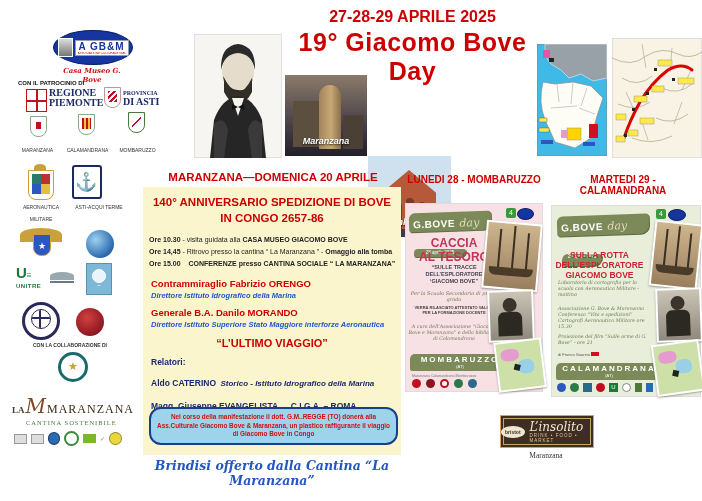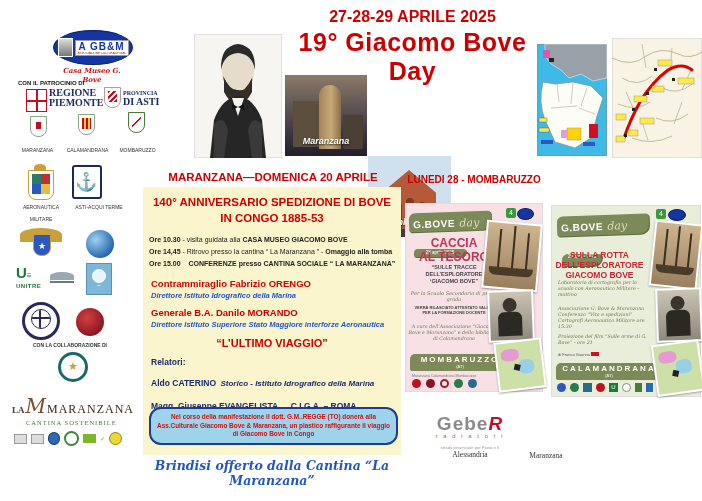--- a/index.html
+++ b/index.html
@@ -267,21 +267,21 @@
       <span style="width:13px;height:9px;background:#7ab82a;display:inline-block;"></span>
       <span style="font-size:6px;color:#888;">✓</span>
       <span class="dot" style="width:11px;height:11px;background:#e8d83a;border:1px solid #9a8a2a;"></span>
     </div>
   </div>
 
   <div class="abs red bold ctr" style="left:145px;top:171px;width:256px;font-size:11.5px;">MARANZANA—DOMENICA 20 APRILE</div>
 
   <div class="abs ypanel" style="left:143px;top:187px;width:258px;height:268px;">
     <div class="red bold ctr" style="font-size:11.5px;margin-top:9px;">140° ANNIVERSARIO SPEDIZIONE DI BOVE</div>
-    <div class="red bold ctr" style="font-size:11.5px;margin-top:4px;">IN CONGO 1885-53</div>
+    <div class="red bold ctr" style="font-size:11.5px;margin-top:4px;">IN CONGO 2657-86</div>
 
     <div style="margin:10px 0 0 6px;">
       <div class="sched">
         <span class="t">Ore 10.30</span>
         <span>-  visita guidata alla</span>
         <span class="s">CASA MUSEO  GIACOMO BOVE</span>
       </div>
       <div class="sched">
         <span class="t">Ore 14,45</span>
         <span>-  Ritrovo presso la  cantina “ La  Maranzana ”  -</span>
@@ -311,20 +311,21 @@
       <span class="navy bold" style="font-size:8.5px;margin-left:8px;">C.I.G.A .– ROMA</span>
     </div>
     <div class="navy" style="font-size:8px;font-style:italic;font-weight:bold;margin:2px 0 0 8px;">Centro Inf. Geotopografiche Aeronautica - Pratica di Mare</div>
 
     <div class="abs noticebox" style="left:6px;top:220px;width:233px;">Nel corso della manifestazione il dott. G.M..REGGE (TO) donerà alla Ass.Culturale Giacomo Bove &amp; Maranzana, un plastico raffigurante il viaggio di Giacomo Bove in Congo</div>
   </div>
 
   <div class="abs serifit bold ctr" style="left:143px;top:458px;width:258px;font-size:12.5px;color:#2456c0;">Brindisi offerto dalla Cantina “La Maranzana”</div>
 
   <div class="abs red bold ctr" style="left:405px;top:174px;width:138px;font-size:10px;">LUNEDI 28 - MOMBARUZZO</div>
+  <div class="abs red bold ctr" style="left:548px;top:174px;width:150px;font-size:10px;">MARTEDI 29 - CALAMANDRANA</div>
 
   <div class="abs card" style="left:405px;top:203px;width:136px;height:187px;background:#f7e1e5;">
     <div class="abs brush" style="left:3px;top:8px;width:74px;height:17px;transform:rotate(-2deg);padding:1px 4px;">
       <span class="brand">G.BOVE</span>
       <span class="brandday">day</span>
     </div>
     <div class="abs brush" style="left:8px;top:26px;width:52px;height:8px;font-size:4.5px;text-align:center;line-height:8px;">28 aprile 2025</div>
     <div class="abs" style="right:26px;top:4px;width:10px;height:10px;background:#3a9a3a;border-radius:2px;color:#fff;font-size:7px;text-align:center;line-height:10px;">4</div>
     <div class="abs" style="right:8px;top:4px;width:15px;height:10px;background:#1535a0;border-radius:50%;border:1px solid #0a1f66;"></div>
 
@@ -430,24 +431,23 @@
     </div>
     <div class="abs polaroid" style="left:102px;top:136px;width:44px;height:48px;transform:rotate(-8deg);">
       <div style="width:100%;height:100%;background:#cde0a8;position:relative;overflow:hidden;">
         <div class="abs" style="left:4px;top:6px;width:18px;height:12px;background:#e59ad0;border-radius:40%;"></div>
         <div class="abs" style="left:20px;top:16px;width:16px;height:14px;background:#9ad0e5;border-radius:40%;"></div>
         <div class="abs" style="left:16px;top:26px;width:6px;height:6px;background:#222;transform:rotate(20deg);"></div>
       </div>
     </div>
   </div>
 
-  <div class="abs ctr" style="left:430px;top:414px;width:80px;">
-    <div style="font-size:19px;font-weight:bold;letter-spacing:1px;line-height:19px;">
-      <span style="color:#8a8a8a;">Gebe</span><span style="color:#c01020;font-style:italic;">R</span>
-    </div>
-    <div style="font-size:6px;color:#b05a4a;letter-spacing:2px;">r a d i a t o r i</div>
-    <div style="font-size:4.2px;color:#999;margin-top:6px;">strada provinciale per Pavia n 6</div>
-    <div style="font-size:7.5px;color:#333;font-family:'Liberation Serif',serif;">Alessandria</div>
-  </div>
-
+
+  <div class="abs insolito" style="left:500px;top:415px;width:92px;height:31px;">
+    <span style="background:#efe6d2;color:#3f2d21;font-size:5px;font-weight:bold;border-radius:50%;padding:3px 4px;">bristot</span>
+    <span>
+      <div class="serifit" style="color:#efe6d2;font-size:12px;line-height:12px;">L’insolito</div>
+      <div style="color:#d9c7a0;font-size:4.5px;letter-spacing:1px;">DRINK • FOOD • MARKET</div>
+    </span>
+  </div>
   <div class="abs ctr" style="left:500px;top:451px;width:92px;font-size:7.5px;color:#333;font-family:'Liberation Serif',serif;">Maranzana</div>
 
 </div>
 
 </body></html>

